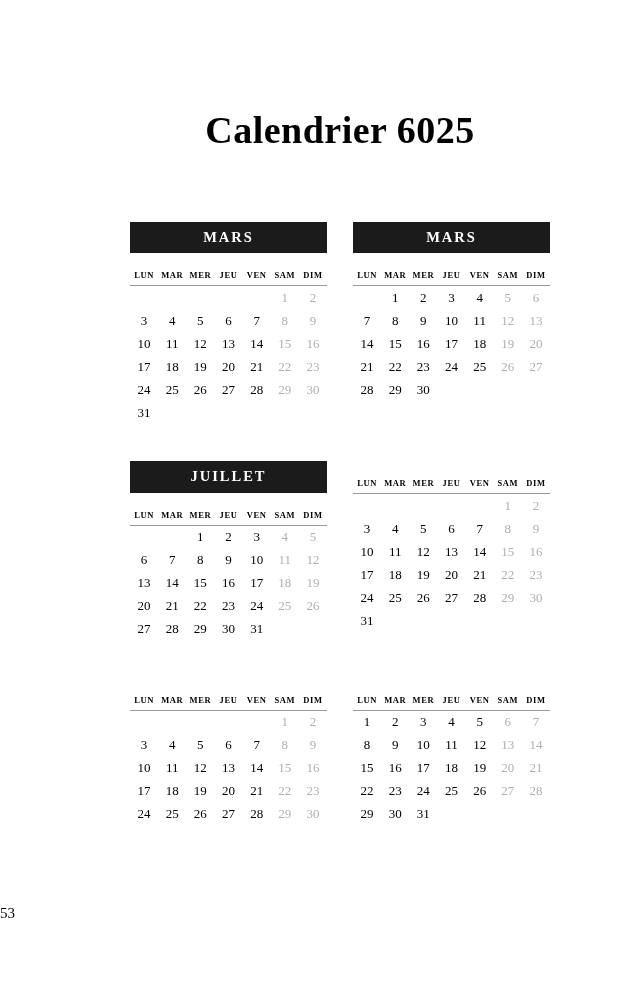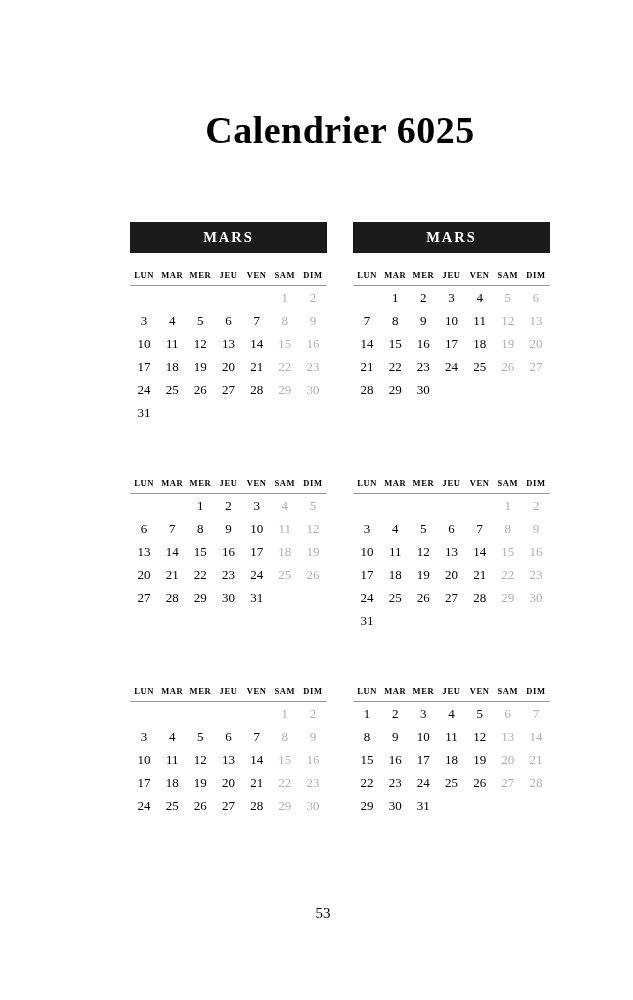--- a/index.html
+++ b/index.html
@@ -77,24 +77,23 @@
     color: #000000;
   }
   table.month-table td.weekend {
     color: #b0b0b0;
   }
   table.month-table td.empty {
     color: transparent;
   }
   .page-number {
     position: absolute;
-    left: 13px;
+    left: 0;
     right: 0;
     top: 905px;
-    text-align: center;
     font-family: "Liberation Serif", serif;
     font-size: 15px;
   }
 </style>
 </head>
 <body>
 
 <div class="page">
 
   <h1 class="page-title">Calendrier 6025</h1>
@@ -229,20 +228,21 @@
               <td>30</td>
               <td class="empty"></td>
               <td class="empty"></td>
               <td class="empty"></td>
               <td class="empty"></td>
             </tr>
           </tbody>
         </table>
       </div>
       <div class="month">
+        <div class="month-header">JUILLET</div>
         <table class="month-table">
           <thead>
             <tr>
               <th>LUN</th>
               <th>MAR</th>
               <th>MER</th>
               <th>JEU</th>
               <th>VEN</th>
               <th>SAM</th>
               <th>DIM</th>

